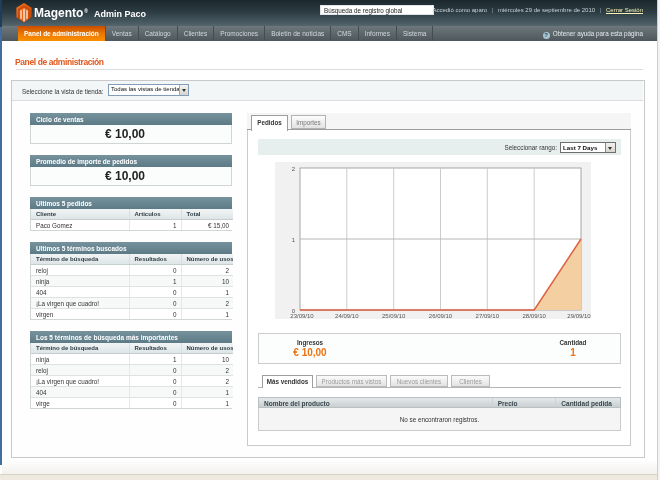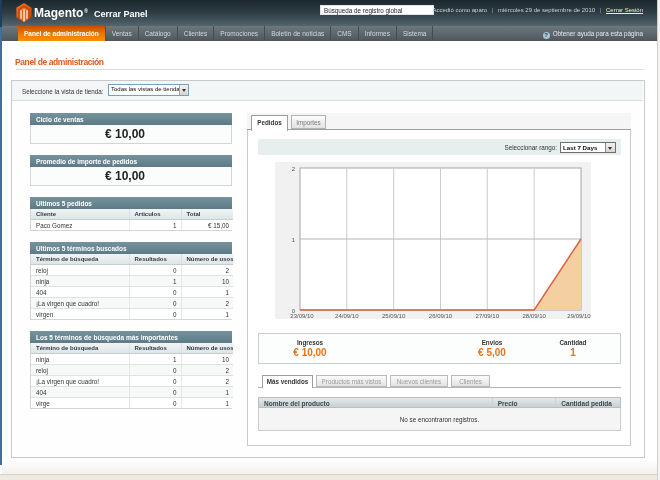--- a/index.html
+++ b/index.html
@@ -144,21 +144,21 @@
             <stop offset="1" stop-color="#b33d05"></stop>
         </linearGradient>
       </defs>
       <polygon points="8,0 15.6,4.7 15.6,14.2 8,19 0.4,14.2 0.4,4.7" fill="url(#lg1)"></polygon>
       <polygon points="8,2.2 13.9,5.8 13.9,15.2 8,18.9 2.1,15.2 2.1,5.8" fill="#c94a08"></polygon>
       <polygon points="8,4.2 12.2,6.8 12.2,16.2 8,18.8 3.8,16.2 3.8,6.8" fill="#e8641a"></polygon>
       <path d="M4.3 7.6 L5.7 6.7 L5.7 16.2 L4.3 15.3 Z" fill="#f3e2ce"></path>
       <path d="M10.3 6.7 L11.7 7.6 L11.7 15.3 L10.3 16.2 Z" fill="#f3e2ce"></path>
       <path d="M7.2 5.8 L8.8 5.8 L8.8 18.3 L8 18.8 L7.2 18.3 Z" fill="#f3e2ce"></path>
     </svg>
-    <div id="brand">Magento<span class="tm">®</span><span class="ap">Cerrar Panel</span></div>
+    <div id="brand">Magento<span class="tm">®</span><span class="ap">Admin Paco</span></div>
     <div id="gsearch">Búsqueda de registro global</div>
     <div id="acct">Accedió como aparo <span class="sep">|</span> miércoles 29 de septiembre de 2010 <span class="sep">|</span> <a href="#">Cerrar Sesión</a></div>
   </div>
   <div id="nav">
     <div class="tabs">
       <div class="t on">Panel de administración</div>
       <div class="t">Ventas</div>
       <div class="t">Catálogo</div>
       <div class="t">Clientes</div>
       <div class="t">Promociones</div>
@@ -328,24 +328,20 @@
               <text x="259.2" y="156">28/09/10</text>
               <text x="304" y="156">29/09/10</text>
             </g>
           </svg>
         </div>
         <div id="totals">
           <div class="cell p1">
               <div class="lab">Ingresos</div>
               <div class="val">€ 10,00</div>
             </div>
-          <div class="cell p3">
-              <div class="lab">Envios</div>
-              <div class="val">€ 5,00</div>
-            </div>
           <div class="cell p4">
               <div class="lab">Cantidad</div>
               <div class="val">1</div>
             </div>
         </div>
         <div id="btabs">
           <div class="tab on">Más vendidos</div>
           <div class="tab off o1">Productos más vistos</div>
           <div class="tab off o2">Nuevos clientes</div>
           <div class="tab off o3">Clientes</div>

